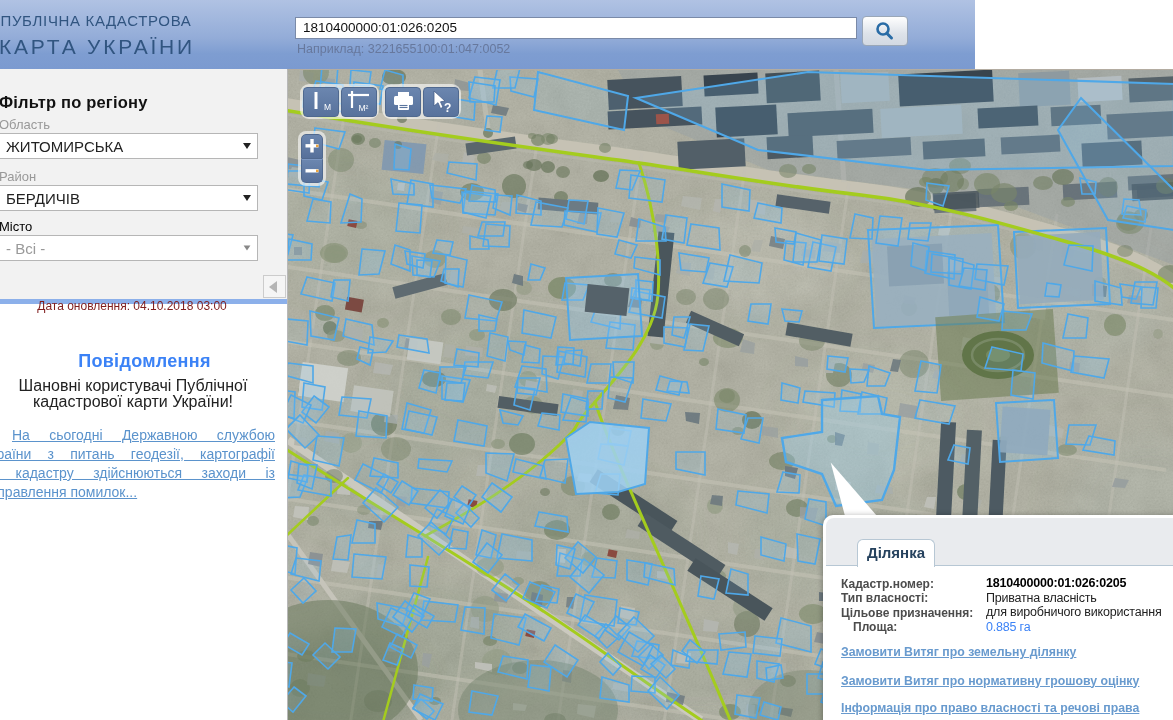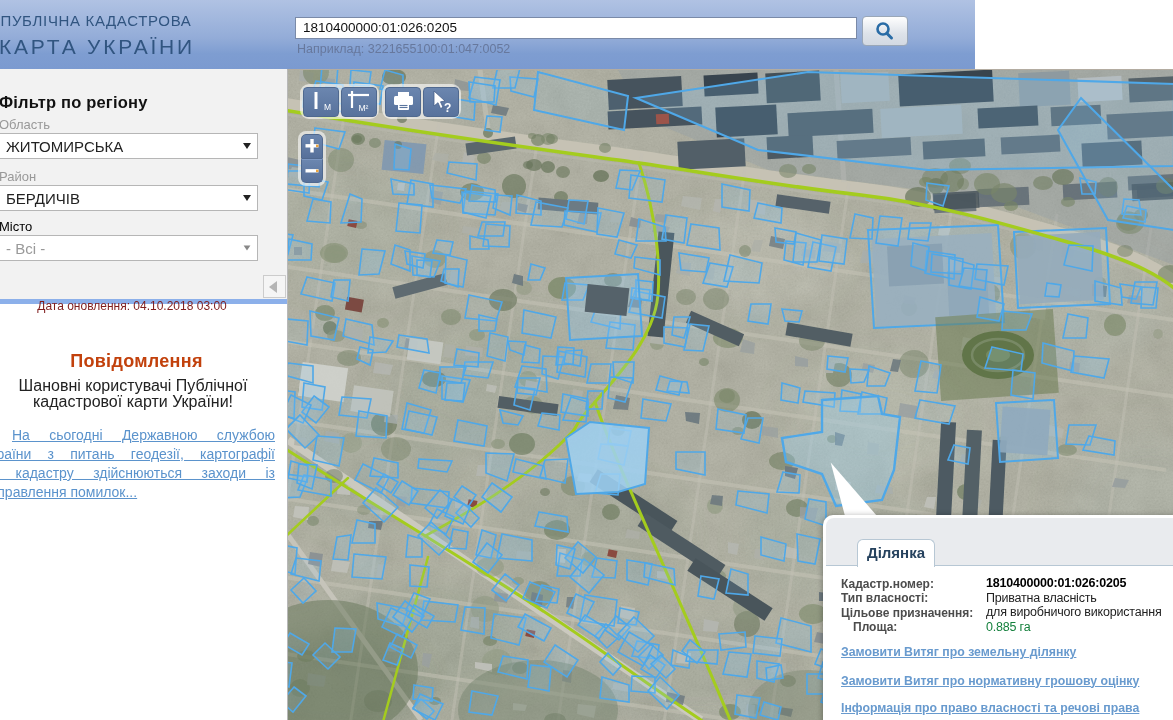--- a/index.html
+++ b/index.html
@@ -20,21 +20,21 @@
 .lbl { position:absolute; left:-1px; font-size:13px; color:#999; }
 .sel { position:absolute; left:-2px; width:260px; height:26px; background:#fff; border:1px solid #b6b6b6;
   font-size:15px; color:#222; padding:4px 0 0 7px; }
 .arr { position:absolute; right:6px; top:9px; width:0; height:0; border-left:4.5px solid transparent;
   border-right:4.5px solid transparent; border-top:6px solid #222; }
 #collapse { position:absolute; left:263px; top:206px; width:23px; height:23px; background:#f5f5f5; border:1px solid #ccc; }
 #collapse:after { content:""; position:absolute; left:5px; top:5px; width:0; height:0;
   border-top:6px solid transparent; border-bottom:6px solid transparent; border-right:8px solid #b5b5b5; }
 #bluebar { position:absolute; left:0; top:230px; width:287px; height:5px; background:#8cb0ea; }
 #dateln { position:absolute; left:0; top:230px; width:264px; text-align:center; font-size:12px; color:#7f1d1d; }
-#msghead { position:absolute; left:4px; top:282px; width:265px; text-align:center; font-size:18px; letter-spacing:0.3px; font-weight:bold; color:#c2410c; }
+#msghead { position:absolute; left:12px; top:282px; width:265px; text-align:center; font-size:18px; letter-spacing:0.3px; font-weight:bold; color:#3b82f6; }
 #msgp { position:absolute; left:0; top:309px; width:266px; text-align:center; font-size:16px; color:#222; line-height:15.8px; }
 .lnk { position:absolute; left:-18px; width:293px; font-size:14px; color:#5b93cc; text-decoration:underline;
   white-space:nowrap; text-align:justify; text-align-last:justify; }
 
 #map { position:absolute; left:287px; top:69px; width:886px; height:651px; overflow:hidden; border-top:1px solid #b3aca1; border-left:1px solid #b8b8b8; }
 #map svg { position:absolute; left:0; top:0; }
 .tgrp { position:absolute; height:35px; background:rgba(255,255,255,.6); border-radius:9px; padding:2.5px; display:flex; gap:2px; }
 .tbtn { width:36px; height:30px; border-radius:4px;
   background:linear-gradient(#6b86af,#58729c); border:1px solid #50698f; position:relative; }
 #zgrp { position:absolute; left:10px; top:61px; width:28px; height:55px; background:rgba(255,255,255,.6); border-radius:8px; padding:3px; }
@@ -859,18 +859,18 @@
     <div id="panel">
       <div id="phead"></div>
       <div id="ptab">Ділянка</div>
       <div class="prow plbl" style="left:18px; top:61.5px;">Кадастр.номер:</div>
       <div class="prow" style="left:163px; top:61px; font-weight:bold; color:#000;">1810400000:01:026:0205</div>
       <div class="prow plbl" style="left:18px; top:76px;">Тип власності:</div>
       <div class="prow" style="left:163px; top:75.5px; color:#222;">Приватна власність</div>
       <div class="prow plbl" style="left:18px; top:90.5px;">Цільове призначення:</div>
       <div class="prow" style="left:163px; top:90px; color:#222;">для виробничого використання</div>
       <div class="prow plbl" style="left:18px; top:105px;margin-left:12px;">Площа:</div>
-      <div class="prow" style="left:163px; top:104.5px; color:#15803d;">0.885 га</div>
+      <div class="prow" style="left:163px; top:104.5px; color:#3b82f6;">0.885 га</div>
       <div class="plink" style="top:130px;">Замовити Витяг про земельну ділянку</div>
       <div class="plink" style="top:158.5px;">Замовити Витяг про нормативну грошову оцінку</div>
       <div class="plink" style="top:185.5px;">Інформація про право власності та речові права</div>
     </div>
   </div>
 </div>
 </body></html>

